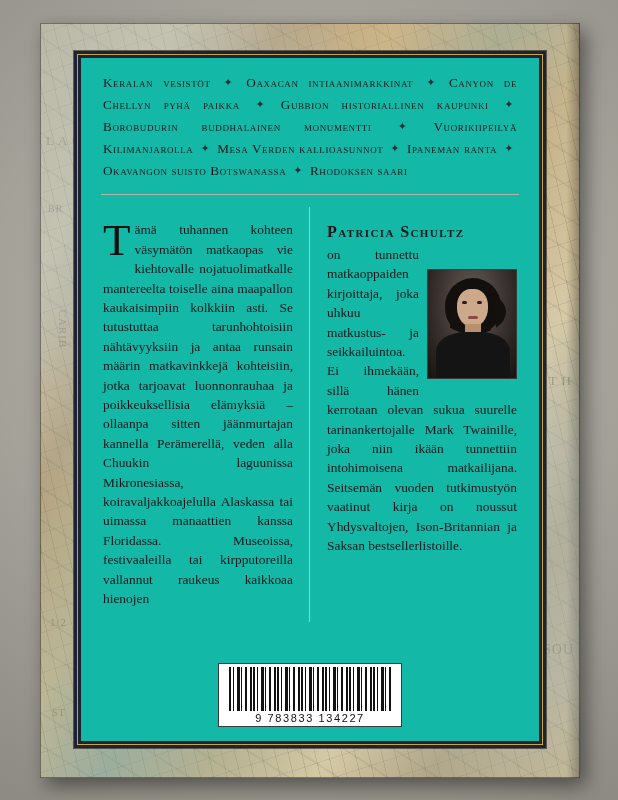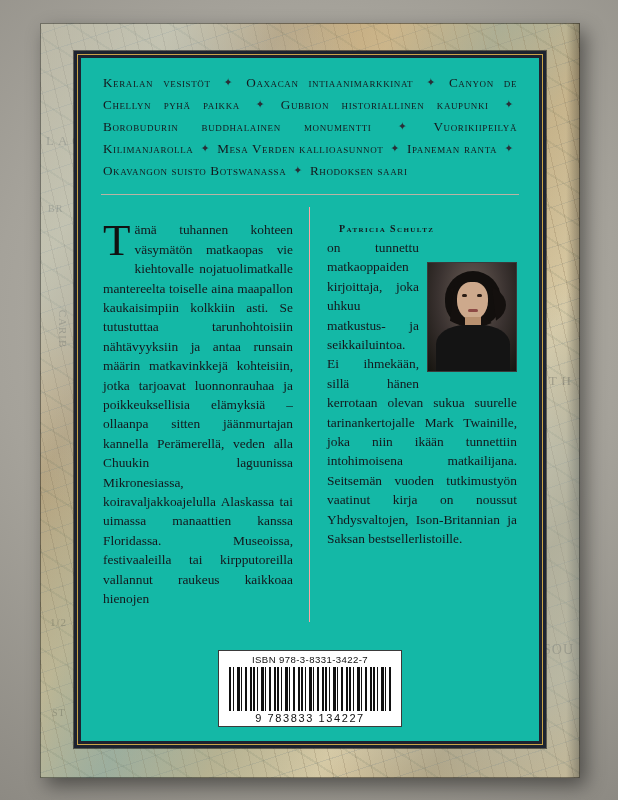--- a/index.html
+++ b/index.html
@@ -149,23 +149,23 @@
     float: left;
     font-size: 45px;
     line-height: 37px;
     padding: 2px 4px 0 0;
     font-family: "Liberation Serif", serif;
     color: #111;
   }
   .author-name {
     font-variant: small-caps;
     letter-spacing: 1.4px;
-    font-size: 10px;
+    font-size: 16px;
     color: #14171c;
-    margin: 16px 0 4px 12px;
+    margin: 16px 0 4px 0;
     font-weight: 700;
   }
   .bio-wrap {
     font-size: 13.4px;
     line-height: 19.4px;
     color: #14171c;
     text-align: justify;
   }
 
   
@@ -310,21 +310,20 @@
                 <div class="ph-mouth"></div>
                 <div class="ph-neck"></div>
                 <div class="ph-body"></div>
               </div>
               <span>on tunnettu matkaoppaiden kirjoittaja, joka uhkuu matkustus- ja seikkailuintoa. Ei ihmekään, sillä hänen kerrotaan olevan sukua suurelle tarinankertojalle Mark Twainille, joka niin ikään tunnettiin intohimoisena matkailijana. Seitsemän vuoden tutkimustyön vaatinut kirja on noussut Yhdysvaltojen, Ison-Britannian ja Saksan bestsellerlistoille.</span>
             </div>
           </div>
         </div>
 
         <div class="isbn-block">
-          <div class="isbn-text">ISBN  978-3-8331-3422-7</div>
           <div class="barcode"></div>
           <div class="barcode-digits">9 783833 134227</div>
         </div>
 
       </div>
     </div>
   </div>
   <div class="book-edge"></div>
 </div>
 

